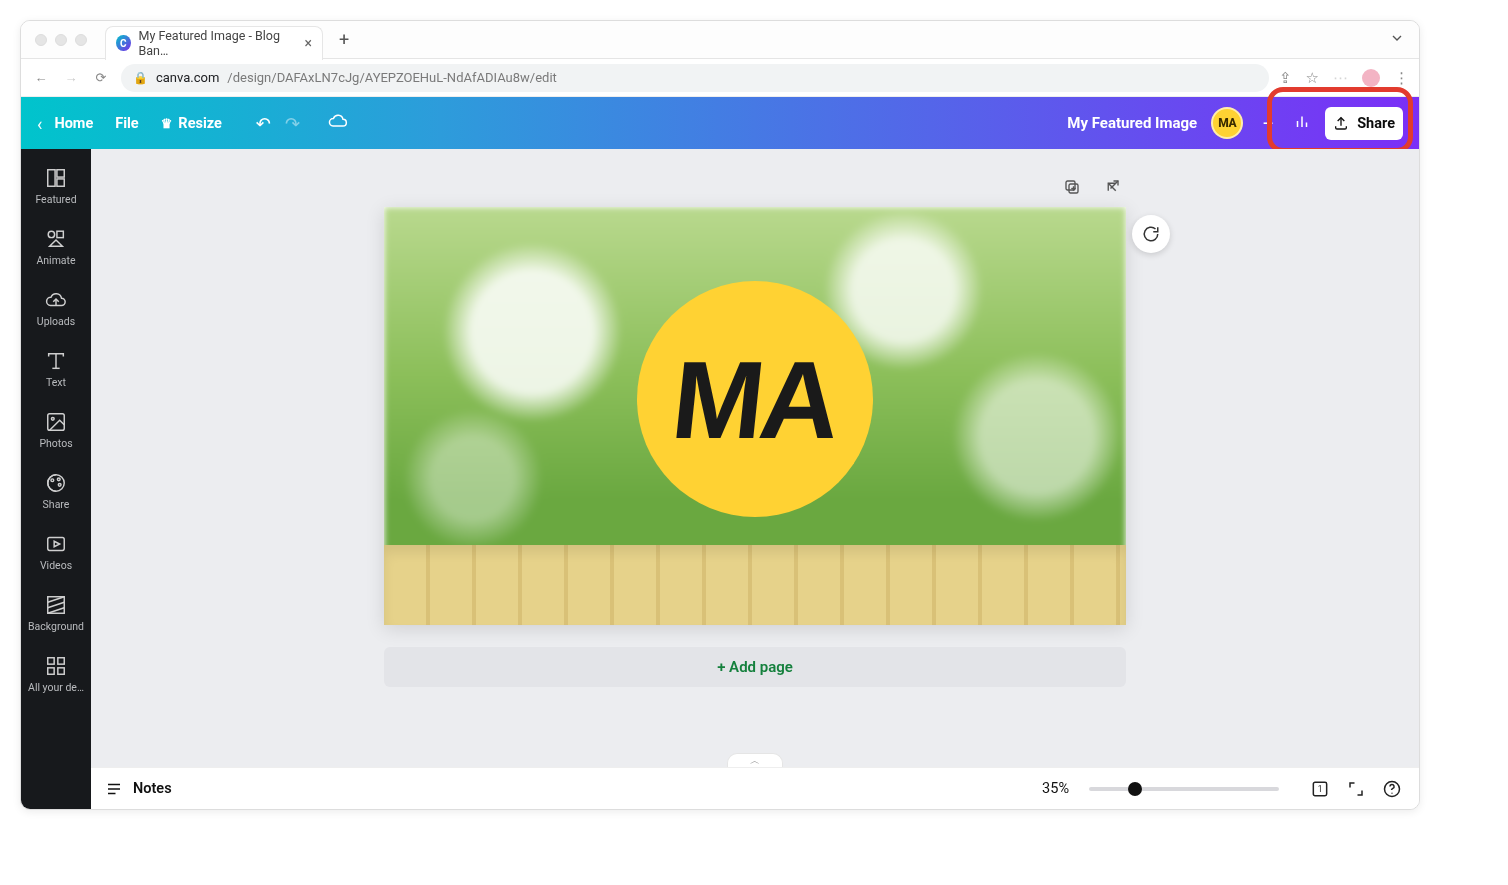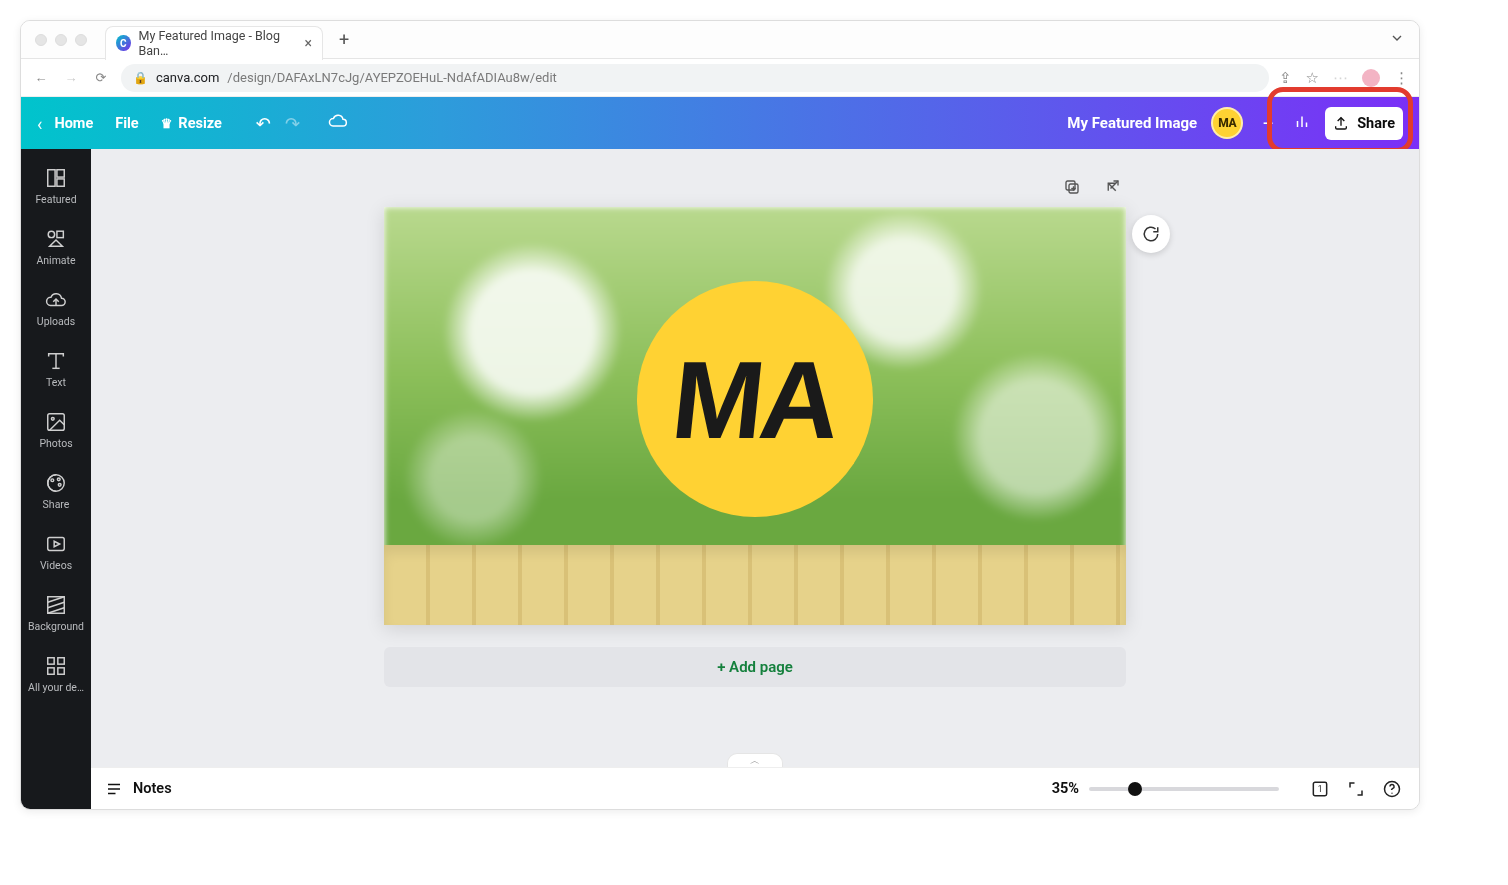--- a/index.html
+++ b/index.html
@@ -63,21 +63,21 @@
   repeating-linear-gradient(90deg, #e6d28a 0 42px, #d9c177 42px 46px),
   linear-gradient(#efe1a6,#d6c07a);
   box-shadow: inset 0 8px 12px rgba(0,0,0,.08);
 }
 .logo { position:absolute; left:50%; top:46%; transform:translate(-50%,-50%); width:236px; height:236px; border-radius:50%; background:#ffd233; display:flex;align-items:center;justify-content:center; }
 .logo span { font-family: "Arial Black", Impact, sans-serif; font-weight:900; font-size:110px; color:#1a1a1a; transform: skewX(-6deg); letter-spacing:-4px;}
 .add-page { margin-top:22px; width:742px; height:40px; background:#e3e4e8; border-radius:6px; display:flex;align-items:center;justify-content:center; font-size:15px; font-weight:600; color:#15803d; }
 .footer { height:42px; border-top:1px solid #eee; display:flex; align-items:center; padding:0 14px; gap:10px; font-size:14.5px; color:#111; }
 .footer .notes-ico { width:18px;height:18px; }
 .footer .spacer { flex:1; }
-.footer .zoom { font-weight:700; }
+.footer .zoom { font-weight:400; margin-right:10px;}
 .slider { width:190px; height:4px; background:#d8d8dc; border-radius:2px; position:relative; }
 .slider .knob { position:absolute; left:24%; top:50%; transform:translate(-50%,-50%); width:14px; height:14px; border-radius:50%; background:#111; }
 .footer .gridview, .footer .fullscreen, .footer .help { width:26px;height:26px; display:flex;align-items:center;justify-content:center; color:#333; }
 .collapse-handle { position:absolute; bottom:0; left:50%; transform:translateX(-50%); width:56px; height:14px; background:#fff; border:1px solid #e5e5e5; border-bottom:none; border-top-left-radius:10px; border-top-right-radius:10px; display:flex;align-items:center;justify-content:center; font-size:10px; color:#777;}
 .window { position: relative; }
 </style>
 </head>
 <body>
 
 <div class="window">

